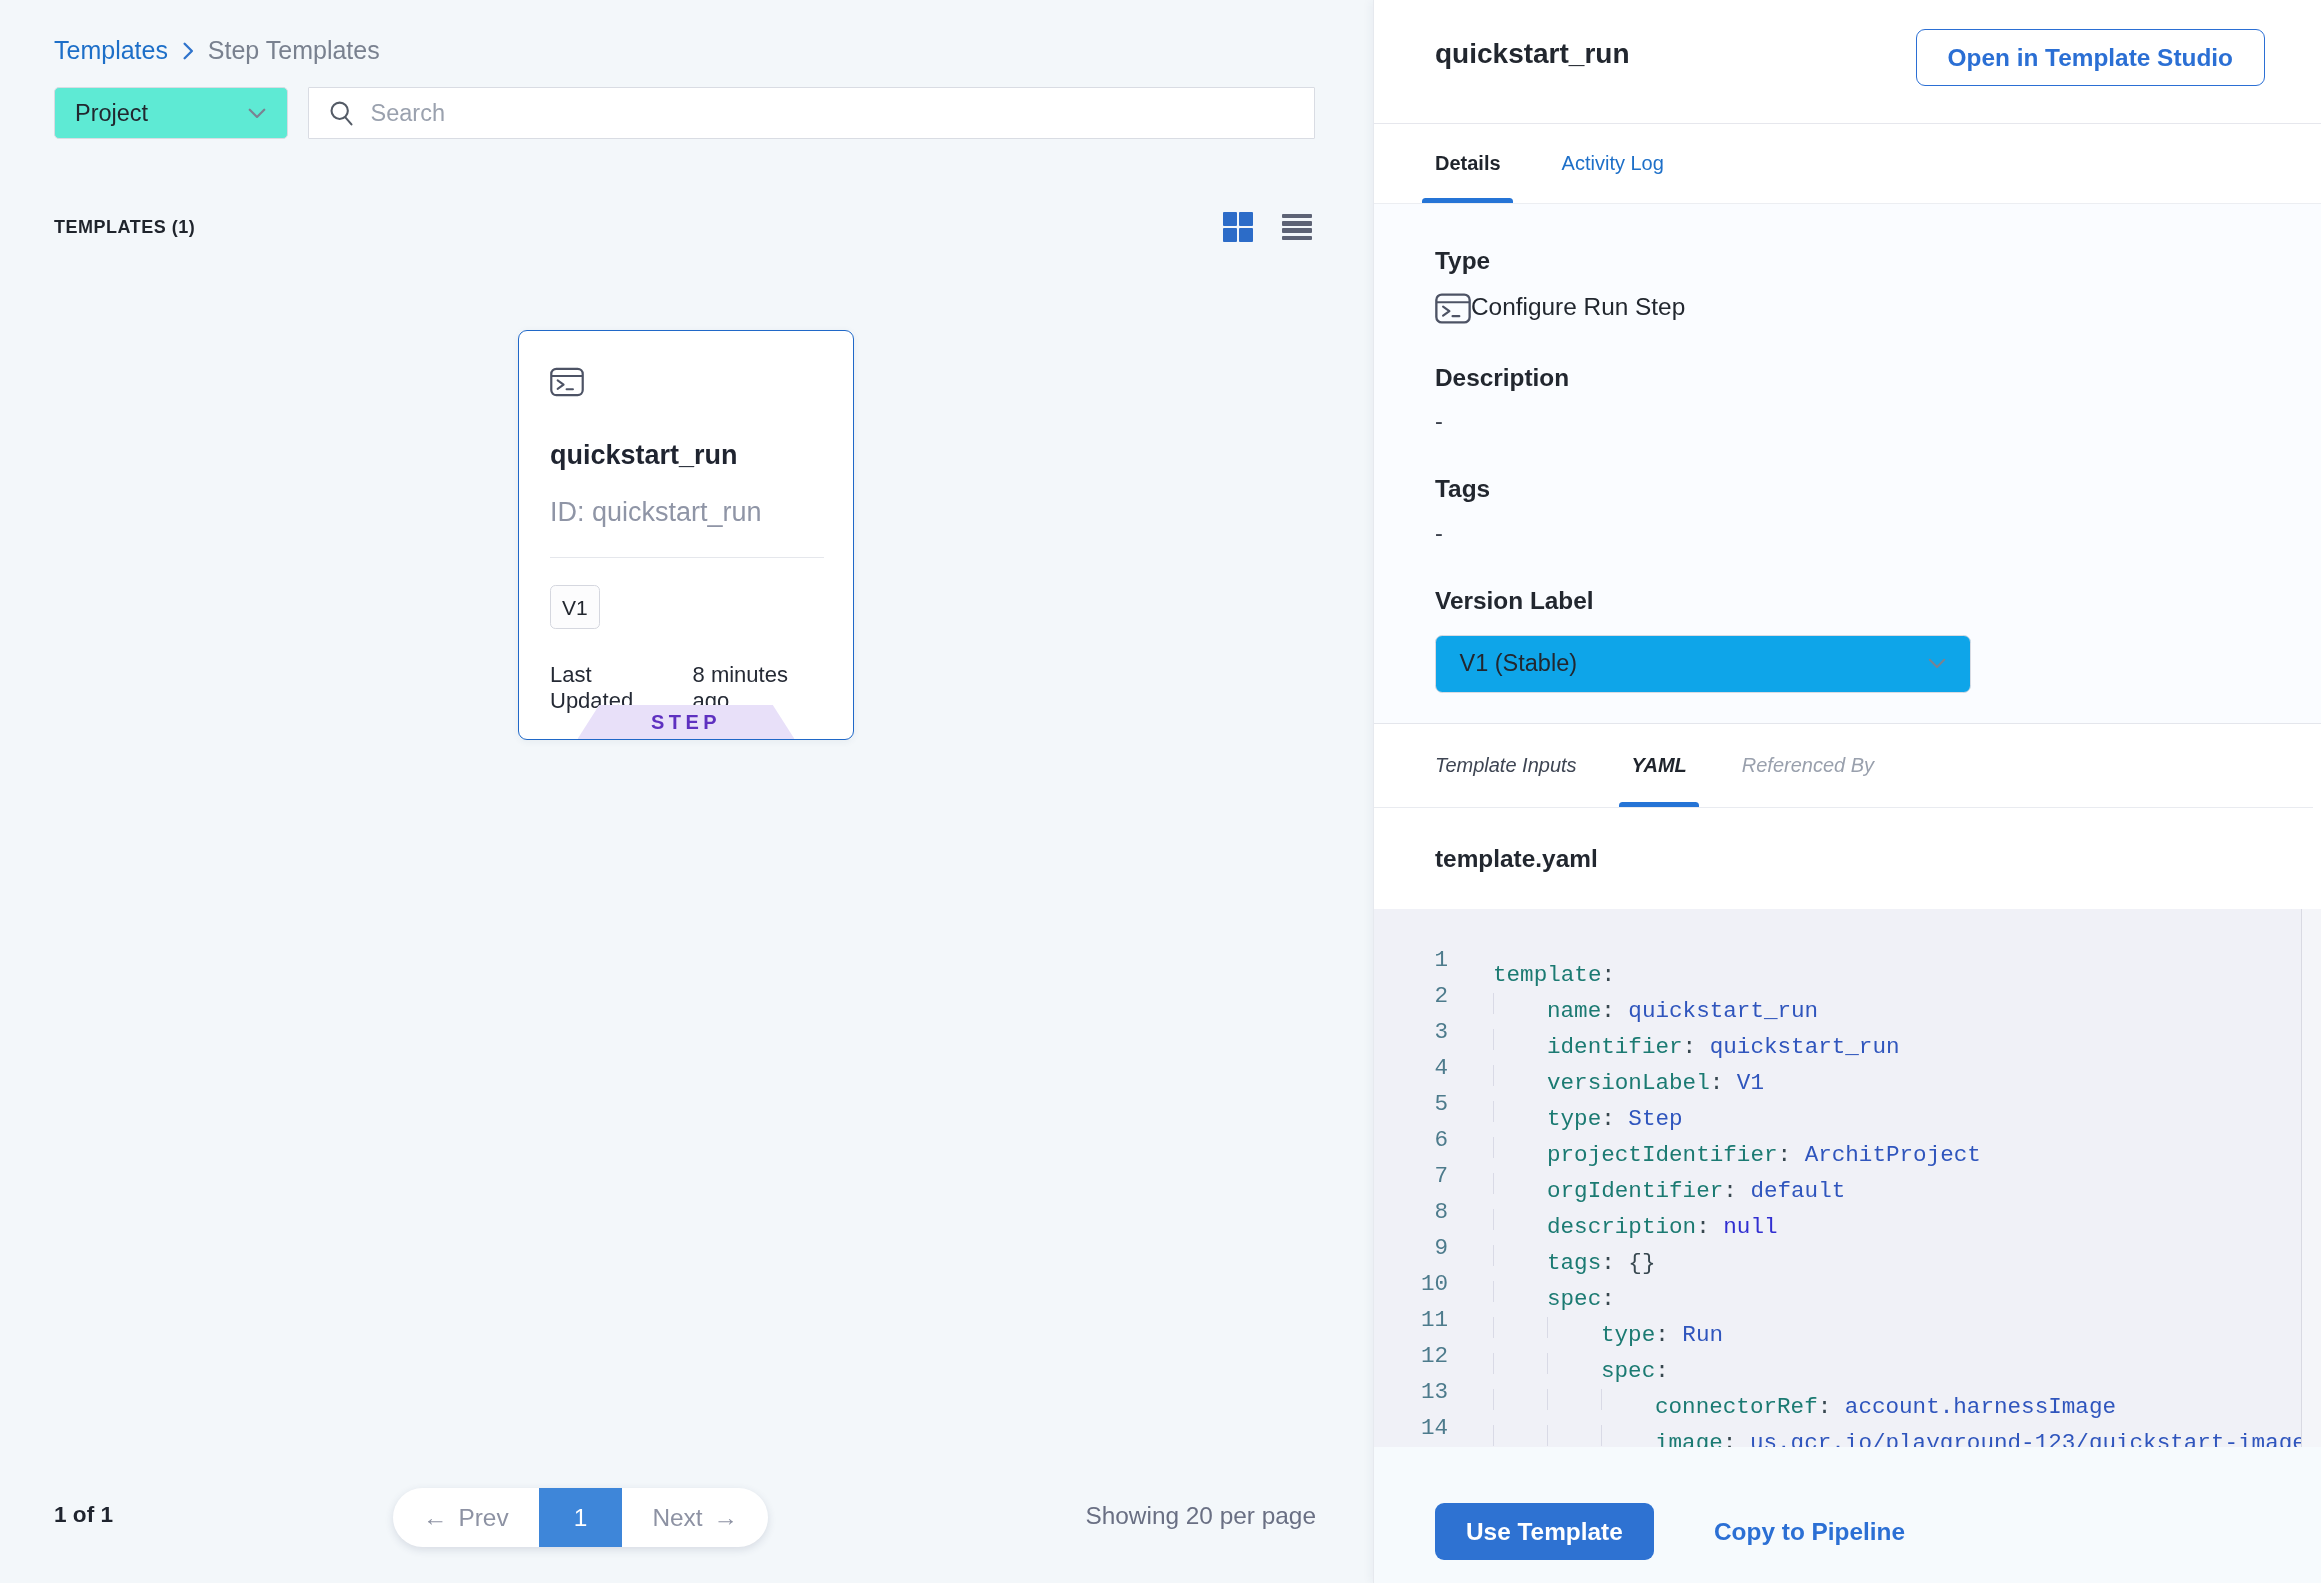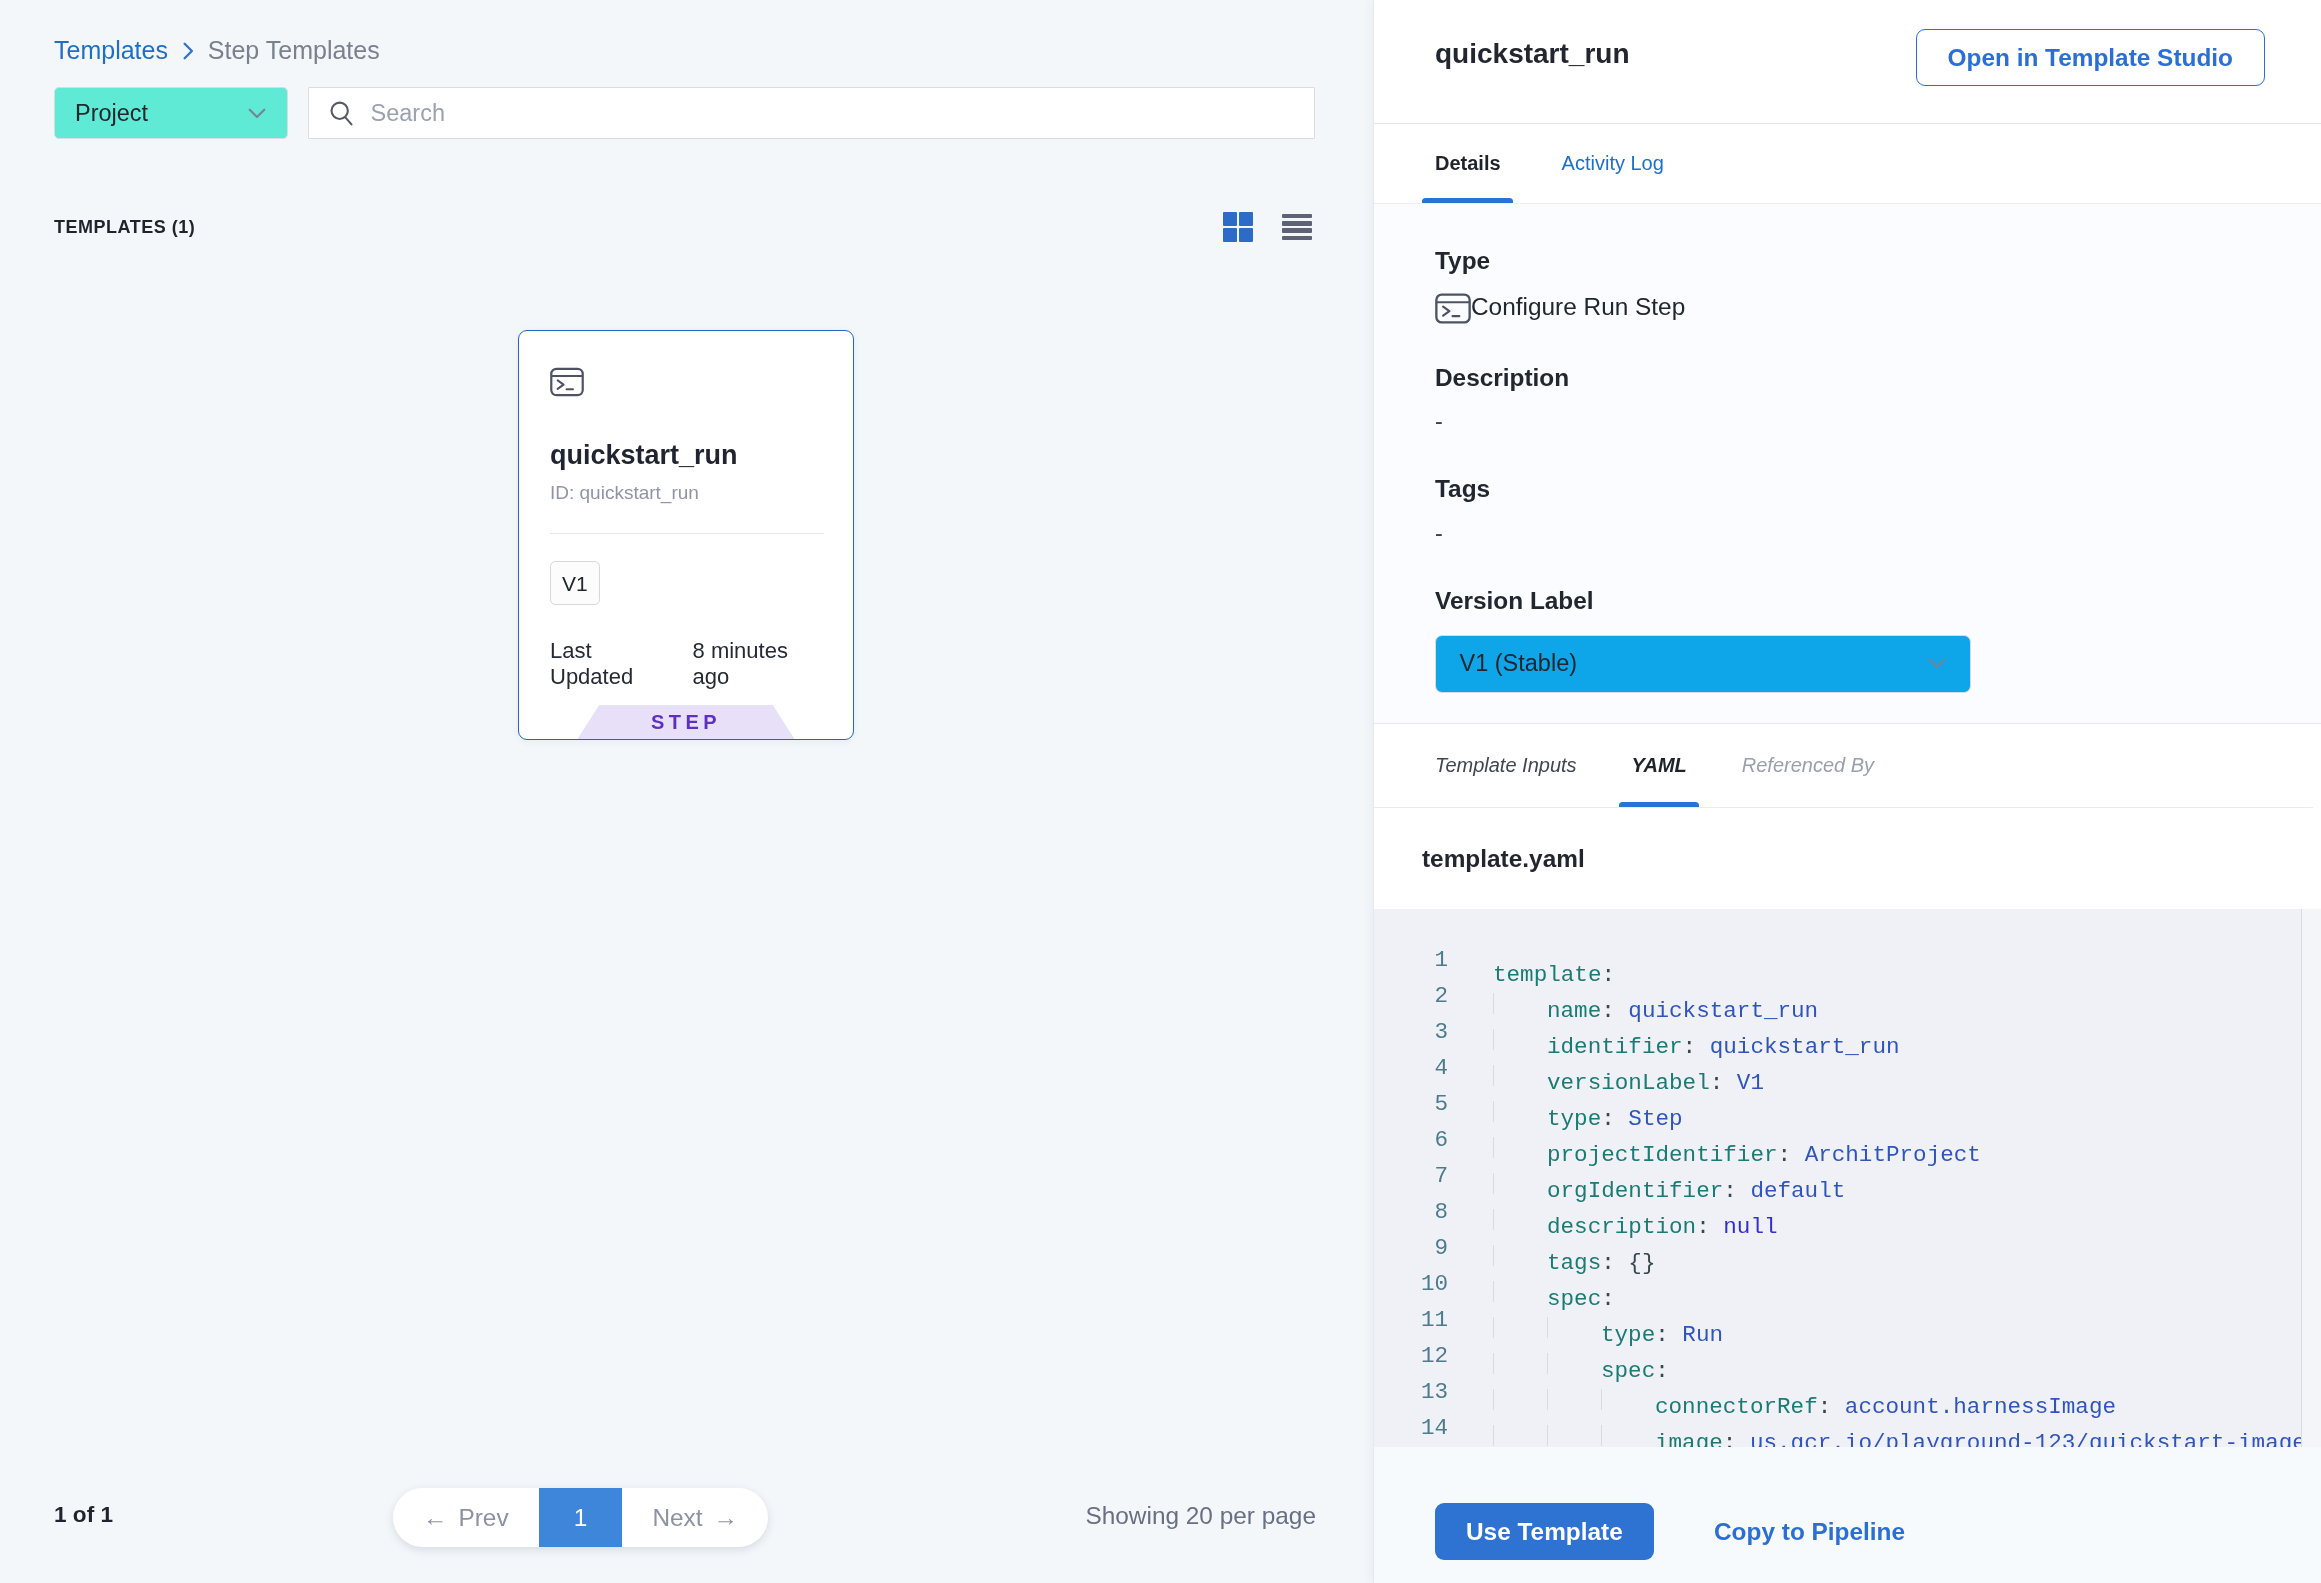--- a/index.html
+++ b/index.html
@@ -26,21 +26,21 @@
   .view-toggle { position:absolute; left:1223px; top:212px; display:flex; gap:29px; align-items:center; }
   .grid-icon { width:30px; height:30px; display:grid; grid-template-columns:13.6px 13.6px; grid-template-rows:13.6px 13.6px; gap:2.7px; cursor:pointer; }
   .grid-icon span { background:#2c6cc8; border-radius:0.9px; }
   .list-icon { width:30px; height:30px; display:flex; flex-direction:column; justify-content:space-between; padding:1.8px 0; cursor:pointer; }
   .list-icon span { height:4.5px; background:#5d6375; border-radius:0.9px; }
 
   
   .template-card { position:absolute; left:518px; top:330px; width:336px; height:410px; background:#ffffff;
     border:1.8px solid #2068c8; border-radius:9px; padding:36px 31px 0 31px; box-shadow:0 1.8px 7.2px rgba(30,60,100,0.06); cursor:pointer; overflow:hidden; }
   .card-title { margin-top:40px; font-size:27px; font-weight:bold; color:#1f2430; }
-  .card-id { margin-top:11px; font-size:19px; color:#8f95a6; }
+  .card-id { margin-top:26px; font-size:27px; color:#8f95a6; }
   .card-divider { margin-top:29px; border:none; border-top:0.9px solid #e5e7ec; width:274px; }
   .version-badge { margin-top:27px; display:inline-block; min-width:46px; height:44px; line-height:43px; text-align:center;
     padding:0 11px; border:0.9px solid #d5d7df; border-radius:5.4px; background:#fcfcfd; font-size:21px; color:#22272f; }
   .updated-row { margin-top:33px; display:flex; gap:20px; font-size:22px; color:#252a35; }
   .step-ribbon { position:absolute; bottom:0; left:50%; transform:translateX(-50%); width:217px; height:34px;
     background:#e8e0f9; clip-path:polygon(10% 0, 90% 0, 100% 100%, 0 100%);
     display:flex; align-items:center; justify-content:center; }
   .step-ribbon span { font-size:20px; font-weight:bold; letter-spacing:4.5px; color:#5e30c0; }
 
   
@@ -78,21 +78,21 @@
     border-bottom:0.9px solid #e4e6ec; padding:43px 0 0 61px; }
   .sec-h { font-size:24.4px; font-weight:bold; color:#22272f; }
   .type-row { margin-top:18px; display:flex; align-items:flex-start; gap:0; font-size:24.4px; color:#22272f; }
   .sec-val { font-size:23.5px; color:#3a404c; }
   .mt-sec { margin-top:40px; }
   .mt-val { margin-top:16.3px; }
   .version-select { margin-top:20px; width:536px; height:58px; background:#0ea5e9; border:0.9px solid #d8dbe3;
     border-radius:7.2px; display:flex; align-items:center; padding:0 23.5px; cursor:pointer; }
   .version-select .lbl { flex:1; font-size:23.5px; color:#22272f; }
 
-  .file-header { position:absolute; top:808px; left:0; right:0; height:101px; background:#ffffff; display:flex; align-items:center; padding-left:48px; }
+  .file-header { position:absolute; top:808px; left:0; right:0; height:101px; background:#ffffff; display:flex; align-items:center; padding-left:61px; }
   .file-name { font-size:24.4px; font-weight:bold; color:#22272f; }
 
   .yaml-editor { position:absolute; top:909px; left:0; right:0; height:538px; background:#f0f1f7;
     overflow:hidden; padding-top:33px; font-family:"Liberation Mono","DejaVu Sans Mono",monospace; }
   .code-line { display:flex; height:36px; line-height:36px; font-size:22.6px; }
   .code-line .gutter { flex:none; width:74px; text-align:right; color:#4d7b8c; }
   .code-line .code-text { margin-left:45px; display:flex; }
   .code-text span { white-space:pre;margin-top:15px; }
   .ind { display:inline-block; width:54px; border-left:0.9px solid #d9dae6; }
   .tok-k { color:#1b7a72; }

